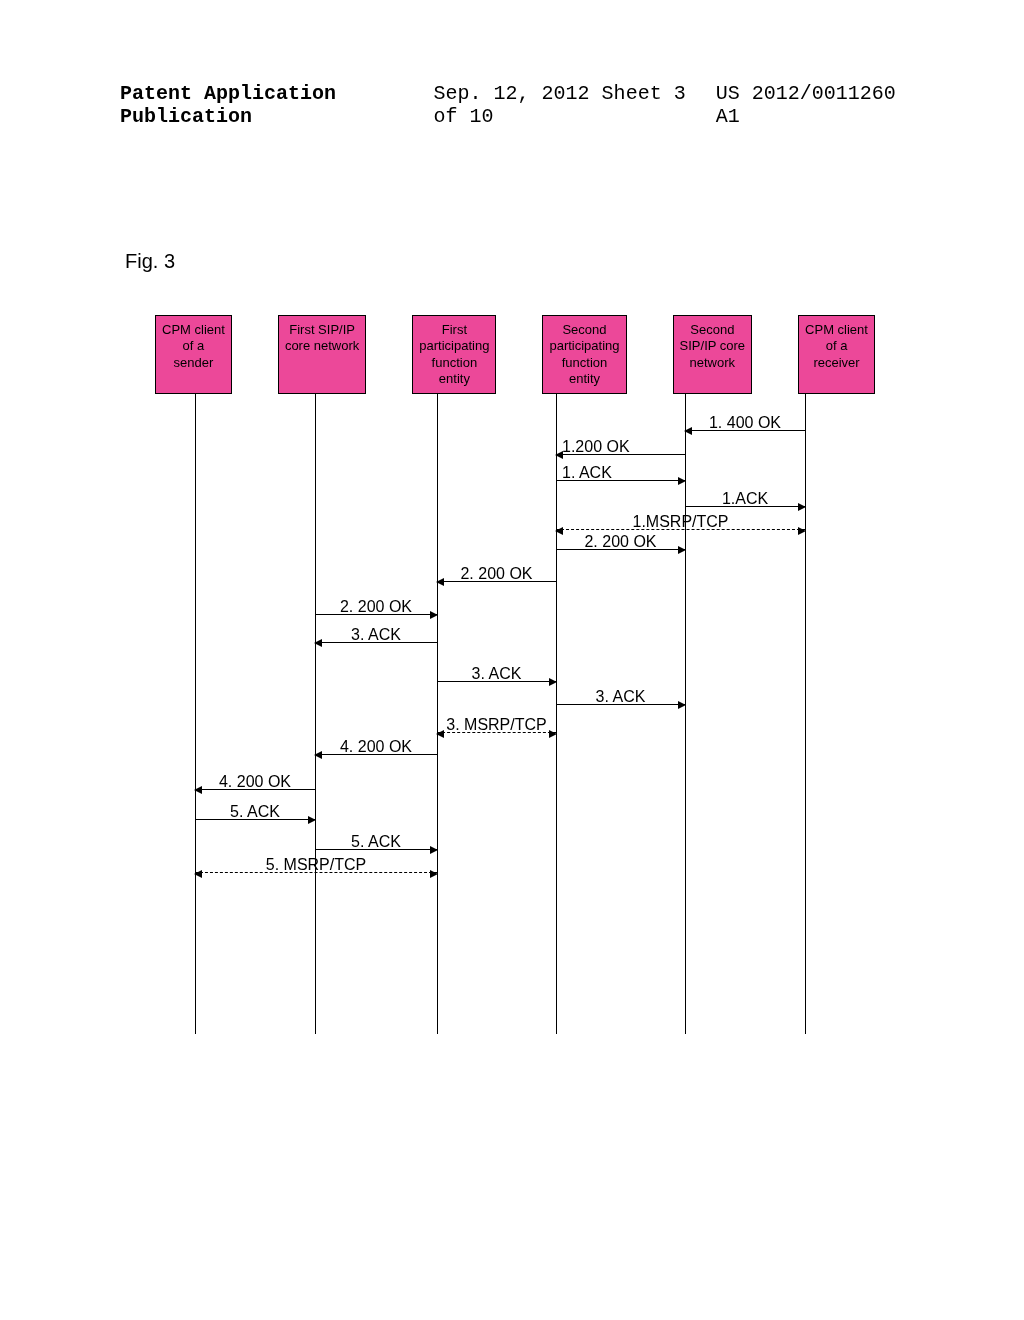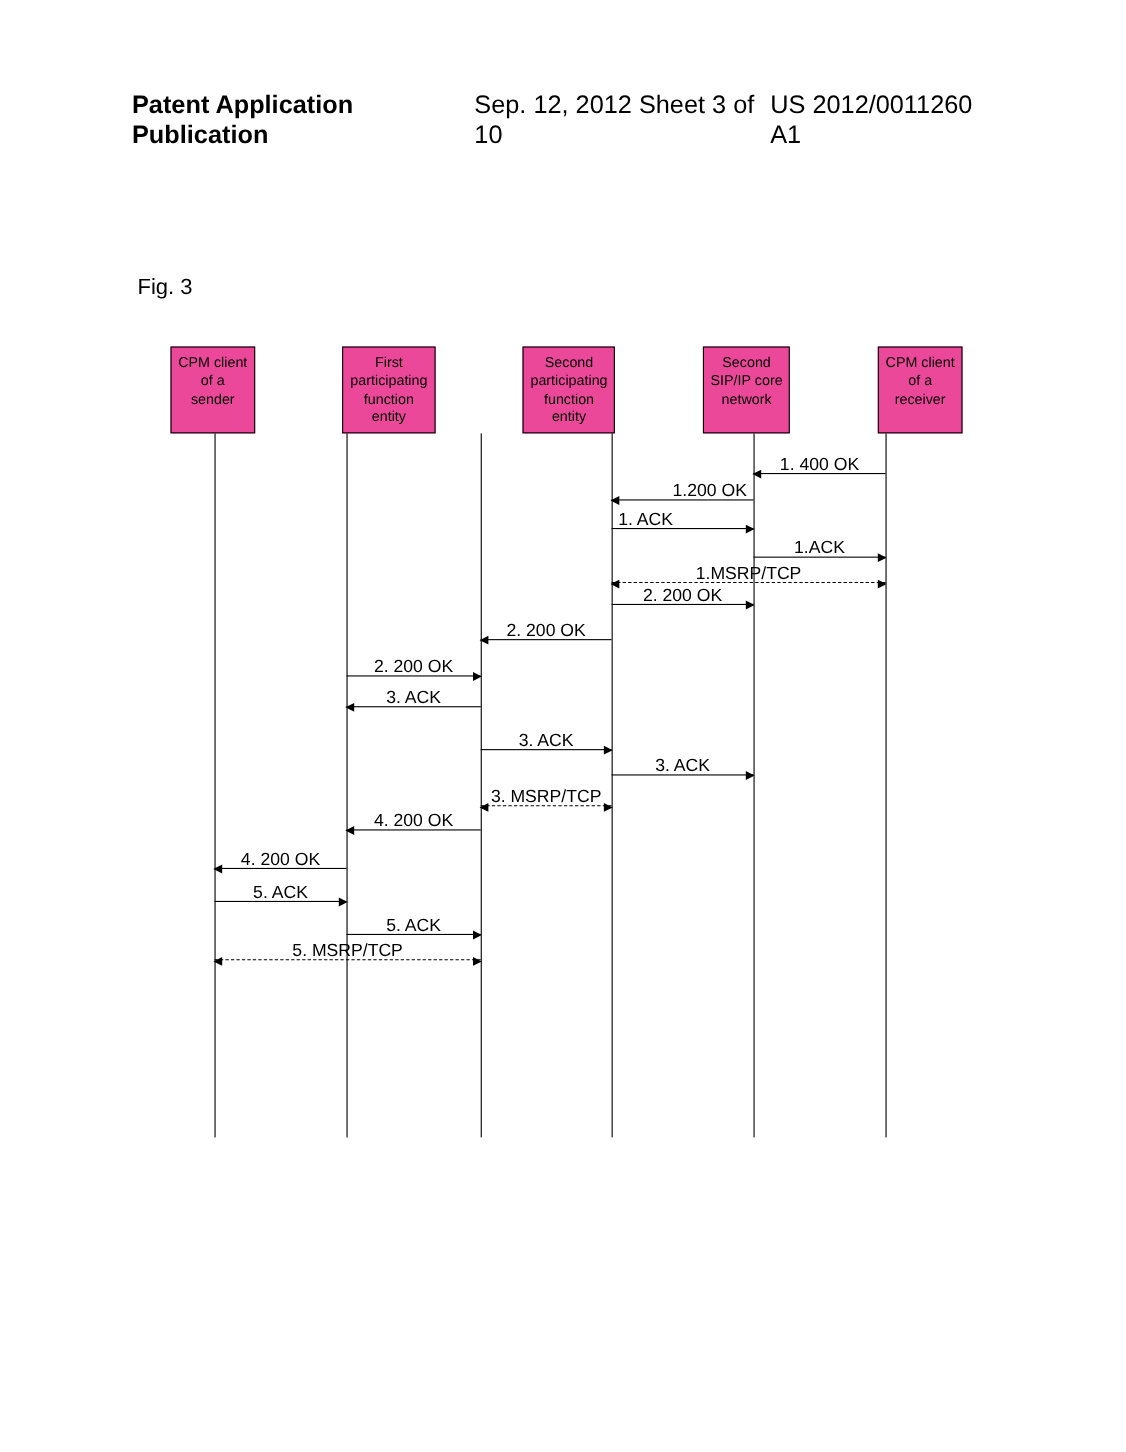--- a/index.html
+++ b/index.html
@@ -12,21 +12,22 @@
   position: relative;
 }
 .header {
   position: absolute;
   top: 82px;
   left: 0;
   right: 0;
   padding: 0 120px;
   display: flex;
   justify-content: space-between;
-  font-size: 23px;
+  font-size: 20px;
+  font-family: Liberation Mono, monospace;
 }
 .header-left { font-weight: bold; }
 .header-center { }
 .header-right { }
 .fig-label {
   position: absolute;
   top: 250px;
   left: 125px;
   font-size: 20px;
 }
@@ -121,20 +122,24 @@
 </div>
 
 <div class="fig-label">Fig. 3</div>
 
 <div class="diagram">
   <div class="entities" id="entities">
       <div class="entity">
         <div>CPM client</div>
         <div>of a</div>
         <div>sender</div>
+      </div>
+      <div class="entity">
+        <div>First SIP/IP</div>
+        <div>core network</div>
       </div>
       <div class="entity">
         <div>First</div>
         <div>participating</div>
         <div>function</div>
         <div>entity</div>
       </div>
       <div class="entity">
         <div>Second</div>
         <div>participating</div>
@@ -155,21 +160,21 @@
   <div class="lifelines" id="lifelines">
       <div class="lifeline" style="left: 40px;"></div>
       <div class="lifeline" style="left: 160px;"></div>
       <div class="lifeline" style="left: 282px;"></div>
       <div class="lifeline" style="left: 401px;"></div>
       <div class="lifeline" style="left: 530px;"></div>
       <div class="lifeline" style="left: 650px;"></div>
       <div class="msg-line arrow-left" style="left: 530px; top: 36px; width: 120px;"></div>
       <div class="msg-label" style="left: 536px; top: 20px; width: 108px; text-align: center;">1. 400 OK</div>
       <div class="msg-line arrow-left" style="left: 401px; top: 60px; width: 129px;"></div>
-      <div class="msg-label" style="left: 407px; top: 44px; width: 117px; text-align: right;">1.200 OK</div>
+      <div class="msg-label" style="left: 407px; top: 44px; width: 117px; text-align: left;">1.200 OK</div>
       <div class="msg-line arrow-right" style="left: 401px; top: 86px; width: 129px;"></div>
       <div class="msg-label" style="left: 407px; top: 70px; width: 117px; text-align: left;">1. ACK</div>
       <div class="msg-line arrow-right" style="left: 530px; top: 112px; width: 120px;"></div>
       <div class="msg-label" style="left: 536px; top: 96px; width: 108px; text-align: center;">1.ACK</div>
       <div class="msg-line dashed arrow-both" style="left: 401px; top: 135px; width: 249px;"></div>
       <div class="msg-label" style="left: 407px; top: 119px; width: 237px; text-align: center;">1.MSRP/TCP</div>
       <div class="msg-line arrow-right" style="left: 401px; top: 155px; width: 129px;"></div>
       <div class="msg-label" style="left: 407px; top: 139px; width: 117px; text-align: center;">2. 200 OK</div>
       <div class="msg-line arrow-left" style="left: 282px; top: 187px; width: 119px;"></div>
       <div class="msg-label" style="left: 288px; top: 171px; width: 107px; text-align: center;">2. 200 OK</div>

